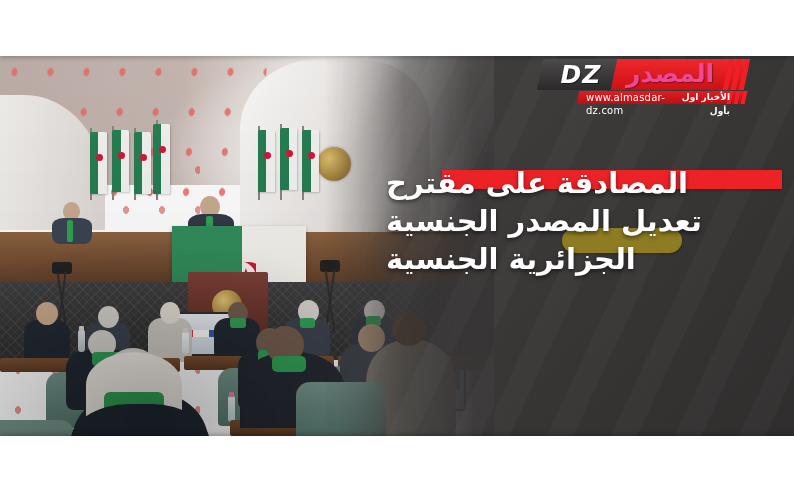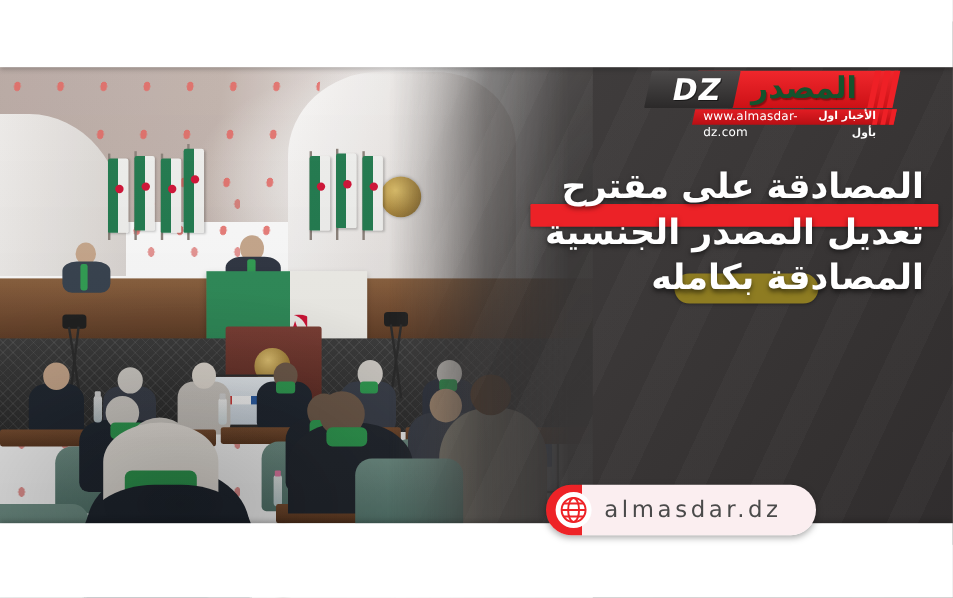--- a/index.html
+++ b/index.html
@@ -197,21 +197,21 @@
     border-radius:1px;
   }
   .logoDZ{
     position:absolute;left:10px;top:1px;width:62px;height:30px;
     color:#ffffff;font-weight:bold;font-style:italic;font-size:25px;line-height:30px;
     letter-spacing:1px;text-align:center;
     text-shadow:1px 1px 0 rgba(0,0,0,.5);
   }
   .logoAr{
     position:absolute;left:76px;top:-1px;width:108px;height:32px;
-    color:#14532d;font-weight:bold;font-size:25px;line-height:32px;
+    color:#ec4899;font-weight:bold;font-size:25px;line-height:32px;
     text-align:center;direction:rtl;
     text-shadow:1px 1px 1px rgba(0,0,0,.35);
   }
   .logoSlash{
     position:absolute;top:0px;width:5px;height:31px;background:#ee2026;transform:skewX(-12deg);
   }
   .logoTagBar{
     position:absolute;left:38px;top:32px;width:168px;height:13px;
     background:linear-gradient(180deg,#e21d23,#b80f14);
     transform:skewX(-12deg);
@@ -221,22 +221,22 @@
     color:#ffffff;font-size:10px;line-height:13px;letter-spacing:.2px;
   }
   .logoMotto{
     position:absolute;left:128px;top:31px;width:62px;height:14px;
     color:#ffffff;font-size:9px;line-height:14px;direction:rtl;text-align:right;font-weight:bold;
   }
   .logoSlash2{position:absolute;top:32px;width:4px;height:13px;background:#ee2026;transform:skewX(-12deg);}
 
   
   .headline{
-    position:absolute;right:24px;top:136px;width:384px;
-    direction:rtl;text-align:right;
+    position:absolute;right:24px;top:164px;width:384px;
+    direction:rtl;text-align:left;
   }
   .hl{
     position:relative;display:block;
     color:#ffffff;font-weight:bold;
     font-size:29px;line-height:38px;
     letter-spacing:0px;
     text-shadow:0 2px 4px rgba(0,0,0,.55);
     white-space:nowrap;
   }
   .hlRedMark{
@@ -431,29 +431,17 @@
     <div class="logoSlash2" style="left:202px;"></div>
     <div class="logoUrl">www.almasdar-dz.com</div>
     <div class="logoMotto">الأخبار اول بأول</div>
   </div>
 
   <div class="hlRedMark"></div>
   <div class="hlOliveMark"></div>
   <div class="headline">
     <span class="hl">المصادقة على مقترح</span>
     <span class="hl">تعديل المصدر الجنسية</span>
-    <span class="hl">المصادقة بكامله</span>
+    <span class="hl">الجزائرية الجنسية</span>
   </div>
 
-  <div class="urlBadge">
-    <div class="globe">
-      <svg width="26" height="26" viewBox="0 0 24 24" fill="none" stroke="#ee2327" stroke-width="1.5">
-        <circle cx="12" cy="12" r="9.2"></circle>
-        <ellipse cx="12" cy="12" rx="4.2" ry="9.2"></ellipse>
-        <line x1="2.8" y1="12" x2="21.2" y2="12"></line>
-        <line x1="4.3" y1="7" x2="19.7" y2="7"></line>
-        <line x1="4.3" y1="17" x2="19.7" y2="17"></line>
-      </svg>
-    </div>
-    <div class="urlText">almasdar.dz</div>
-  </div>
 
 </div>
 
 </body></html>

